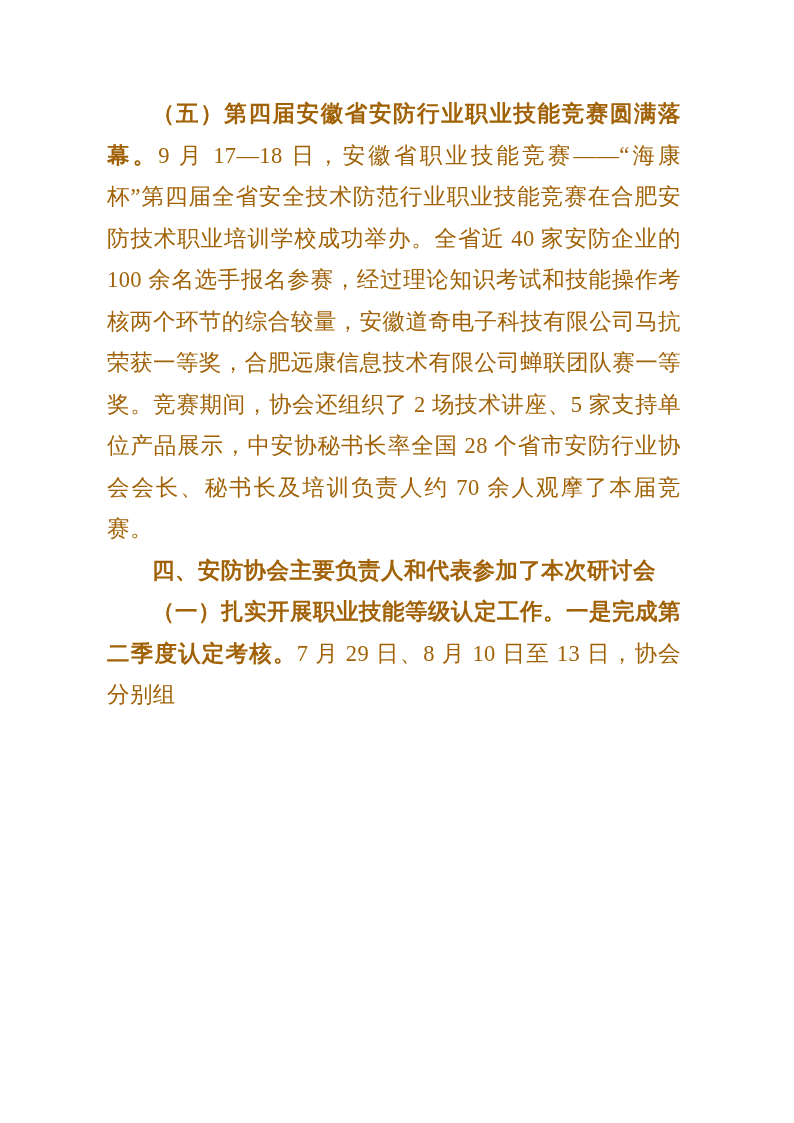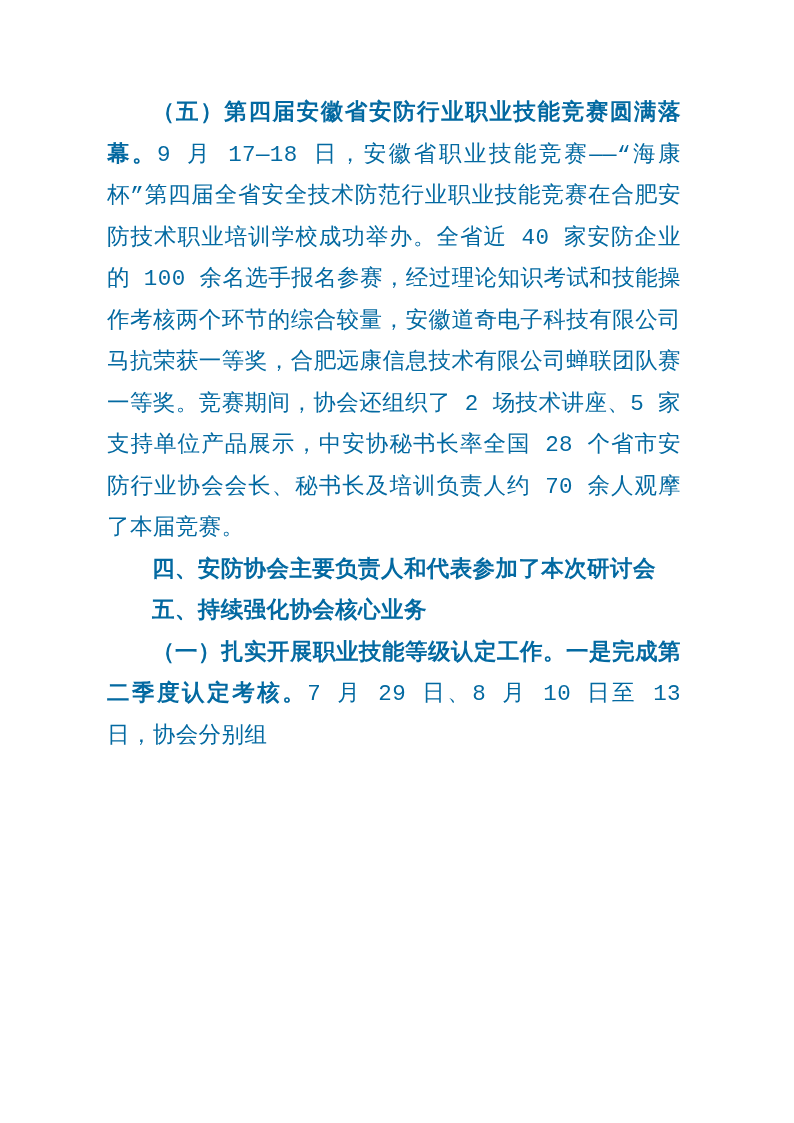--- a/index.html
+++ b/index.html
@@ -6,22 +6,22 @@
     margin: 0;
     padding: 0;
     background: #ffffff;
   }
   .page {
     position: relative;
     width: 794px;
     height: 833px;
     background: #ffffff;
     overflow: hidden;
-    font-family: Liberation Mono, monospace;
-    color: #0369a1;
+    font-family: Liberation Serif, serif;
+    color: #a16207;
   }
   .text-area {
     position: absolute;
     left: 107px;
     top: 93px;
     width: 574px;
     text-align: justify;
     font-size: 22.5px;
     line-height: 41.5px;
     letter-spacing: 0.4px;
@@ -51,21 +51,20 @@
 <body>
 
 <div class="page">
   <div class="text-area">
 
     <p><span class="lead">（五）第四届安徽省安防行业职业技能竞赛圆满落幕。</span><span>9 月 17—18 日，安徽省职业技能竞赛——“海康杯”第四届全省安全技术防范行业职业技能竞赛在合肥安防技术职业培训学校成功举办。全省近 40 家安防企业的 100 余名选手报名参赛，经过理论知识考试和技能操作考核两个环节的综合较量，安徽道奇电子科技有限公司马抗荣获一等奖，合肥远康信息技术有限公司蝉联团队赛一等奖。竞赛期间，协会还组织了 2 场技术讲座、5 家支持单位产品展示，中安协秘书长率全国 28 个省市安防行业协会会长、秘书长及培训负责人约 70 余人观摩了本届竞赛。</span></p>
 
     <p class="heading">四、安防协会主要负责人和代表参加了本次研讨会</p>
 
 
-    <p class="heading">五、持续强化协会核心业务</p>
 
     <p><span class="lead">（一）扎实开展职业技能等级认定工作。一是完成第二季度认定考核。</span><span>7 月 29 日、8 月 10 日至 13 日，协会分别组</span></p>
 
   </div>
 
   <div class="footer">
     <span>5</span>
   </div>
 </div>
 

